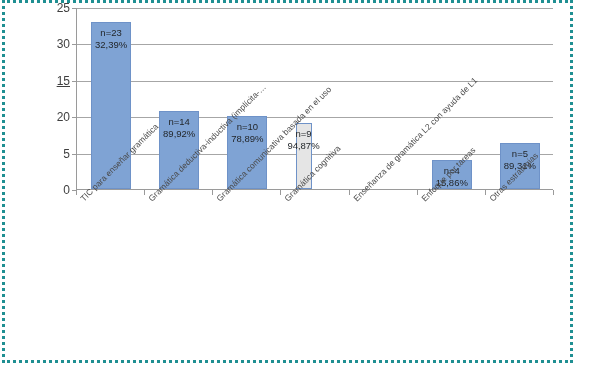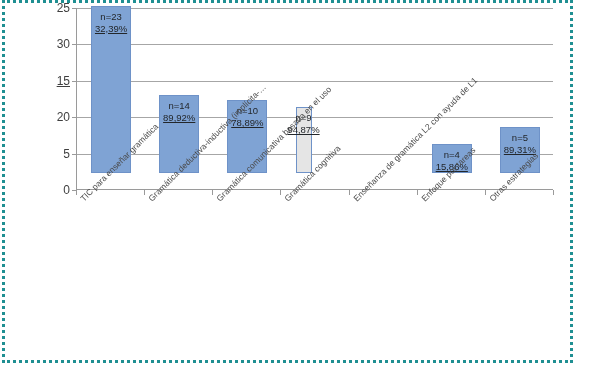--- a/index.html
+++ b/index.html
@@ -93,39 +93,39 @@
     position: absolute;
     left: 76px;
     top: 190px;
     width: 477px;
     height: 6px;
   }
 
   
   .bar {
     position: absolute;
-    bottom: 16px;
+    bottom: 0;
     background: #7FA3D4;
     border: 1px solid #6E92C8;
     box-sizing: border-box;
   }
   .bar-label {
     position: absolute;
     left: 50%;
     transform: translateX(-50%);
     top: 4px;
     text-align: center;
     font-size: 9.5px;
     color: #23272B;
     line-height: 12px;
     white-space: nowrap;
     pointer-events: none;
   }
   .bar-label .n { display: block; }
-  .bar-label .pct { display: block; text-decoration: underline; }
+  .bar-label .pct { display: block; }
 
   
   #x-labels {
     position: absolute;
     left: 0;
     top: 0;
     width: 589px;
     height: 367px;
     pointer-events: none;
   }

